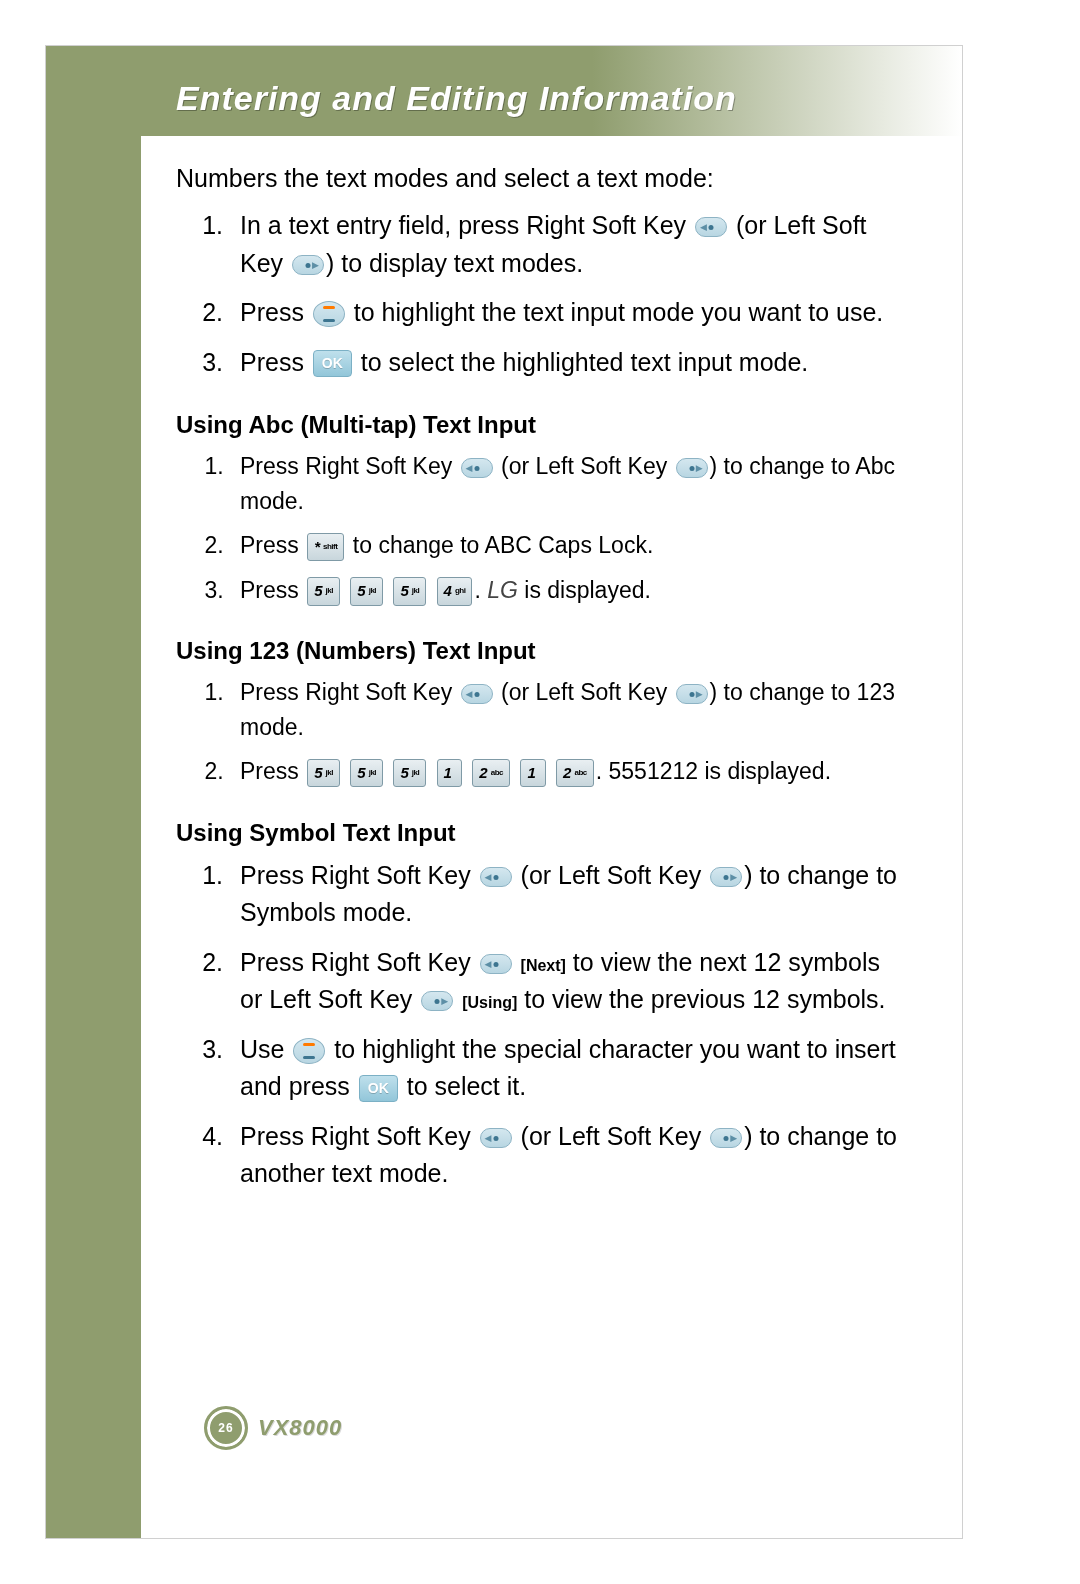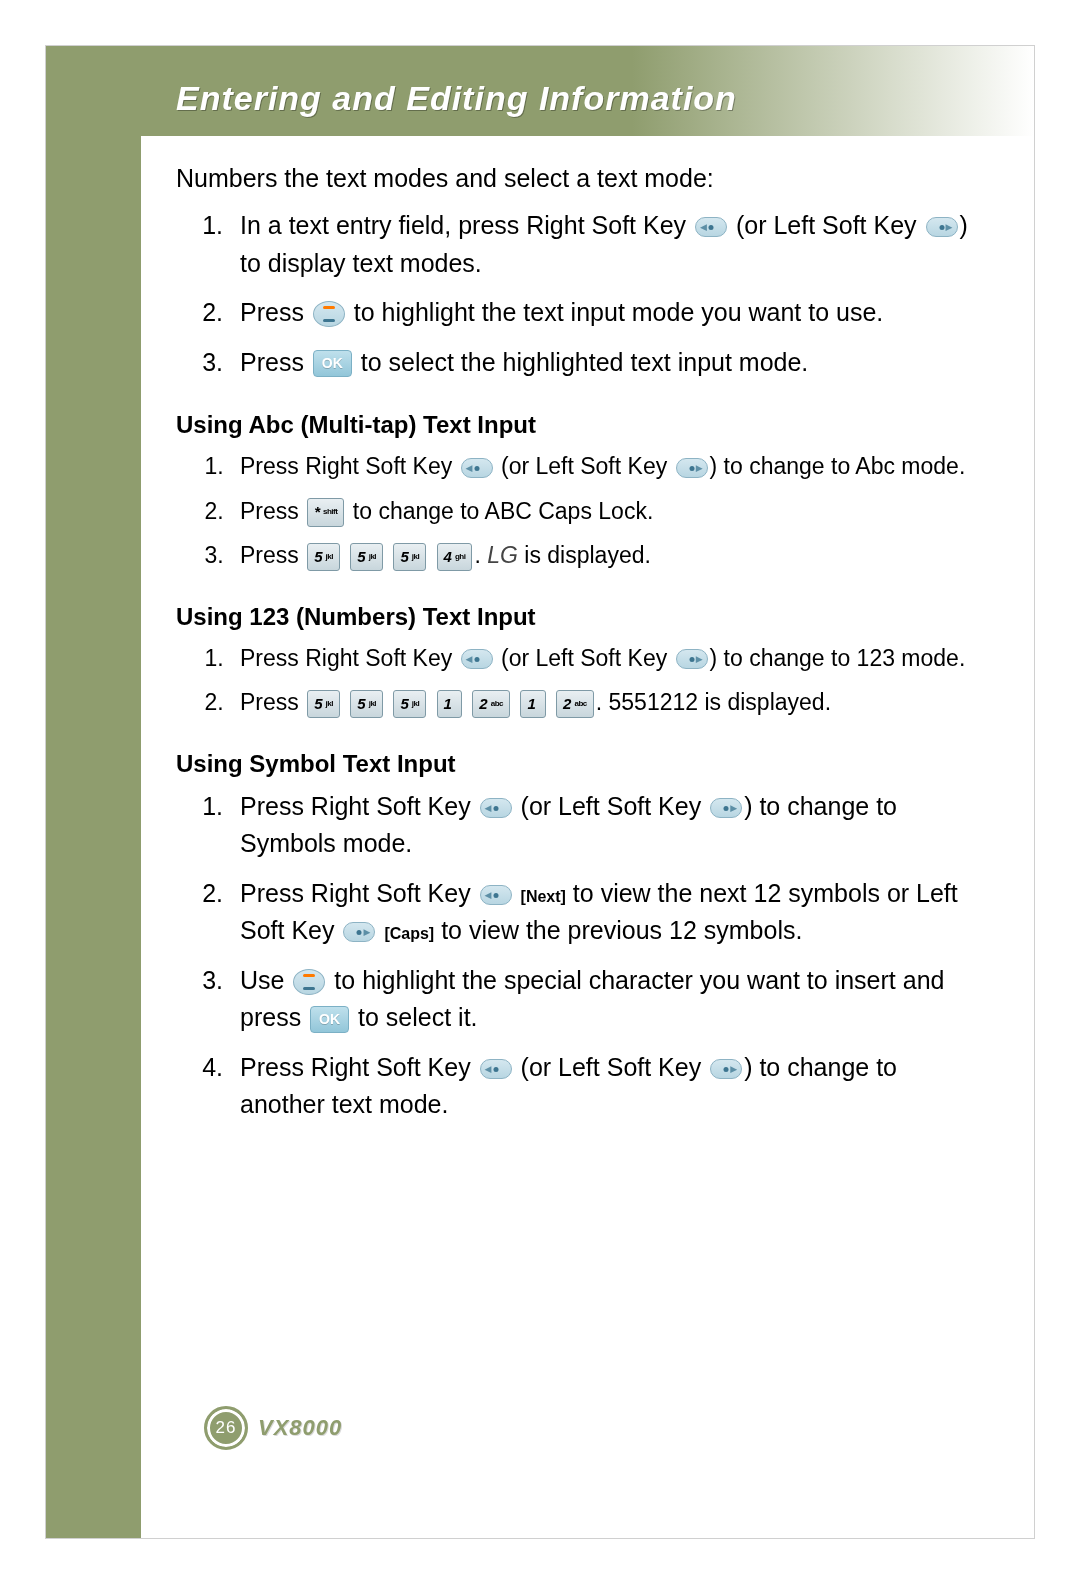--- a/index.html
+++ b/index.html
@@ -8,21 +8,21 @@
     width: 1080px;
     height: 1584px;
     background: #ffffff;
     font-family: Arial, Helvetica, sans-serif;
     position: relative;
   }
   .outer-border {
     position: absolute;
     top: 45px;
     left: 45px;
-    width: 990px;
+    width: 918px;
     height: 1494px;
     border: 1px solid #d0d0d0;
   }
   .left-bar {
     position: absolute;
     left: 0;
     top: 0;
     width: 95px;
     height: 100%;
     background: #8f9d6e;
@@ -199,22 +199,22 @@
     border-radius: 50%;
     border: 3px solid #8f9d6e;
     background: #8f9d6e;
     display: flex;
     align-items: center;
     justify-content: center;
     box-shadow: inset 0 0 0 3px #fff;
   }
   .page-badge span {
     color: #fff;
-    font-weight: normal;
-    font-size: 17px;
+    font-weight: bold;
+    font-size: 12px;
     letter-spacing: 1px;
   }
   .model {
     color: #8f9d6e;
     font-weight: bold;
     font-style: italic;
     font-size: 22px;
     letter-spacing: 1px;
     text-shadow: 1px 1px 0 rgba(0,0,0,0.15);
   }
@@ -282,21 +282,21 @@
               <span class="lbl"></span>
             </span> <span class="phonekey">
               <span class="num">2</span>
               <span class="lbl">abc</span>
             </span>. 5551212 is displayed.</li>
         </ol>
 
       <h3 class="sub-title">Using Symbol Text Input</h3>
       <ol class="sym" id="ol-sym">
           <li>Press Right Soft Key <span class="softkey left"><span class="dot"></span></span> (or Left Soft Key <span class="softkey right"><span class="dot"></span></span>) to change to Symbols mode.</li>
-          <li>Press Right Soft Key <span class="softkey left"><span class="dot"></span></span> <span class="bold-label">[Next]</span> to view the next 12 symbols or Left Soft Key <span class="softkey right"><span class="dot"></span></span> <span class="bold-label">[Caps]</span> to view the previous 12 symbols.</li>
+          <li>Press Right Soft Key <span class="softkey left"><span class="dot"></span></span> <span class="bold-label">[Next]</span> to view the next 12 symbols or Left Soft Key <span class="softkey right"><span class="dot"></span></span> <span class="bold-label">[Using]</span> to view the previous 12 symbols.</li>
           <li>Use <span class="navkey"></span> to highlight the special character you want to insert and press <span class="okkey">OK</span> to select it.</li>
           <li>Press Right Soft Key <span class="softkey left"><span class="dot"></span></span> (or Left Soft Key <span class="softkey right"><span class="dot"></span></span>) to change to another text mode.</li>
         </ol>
 
     </div>
 
     <div class="footer">
       <div class="page-badge">
         <span>26</span>
       </div>

